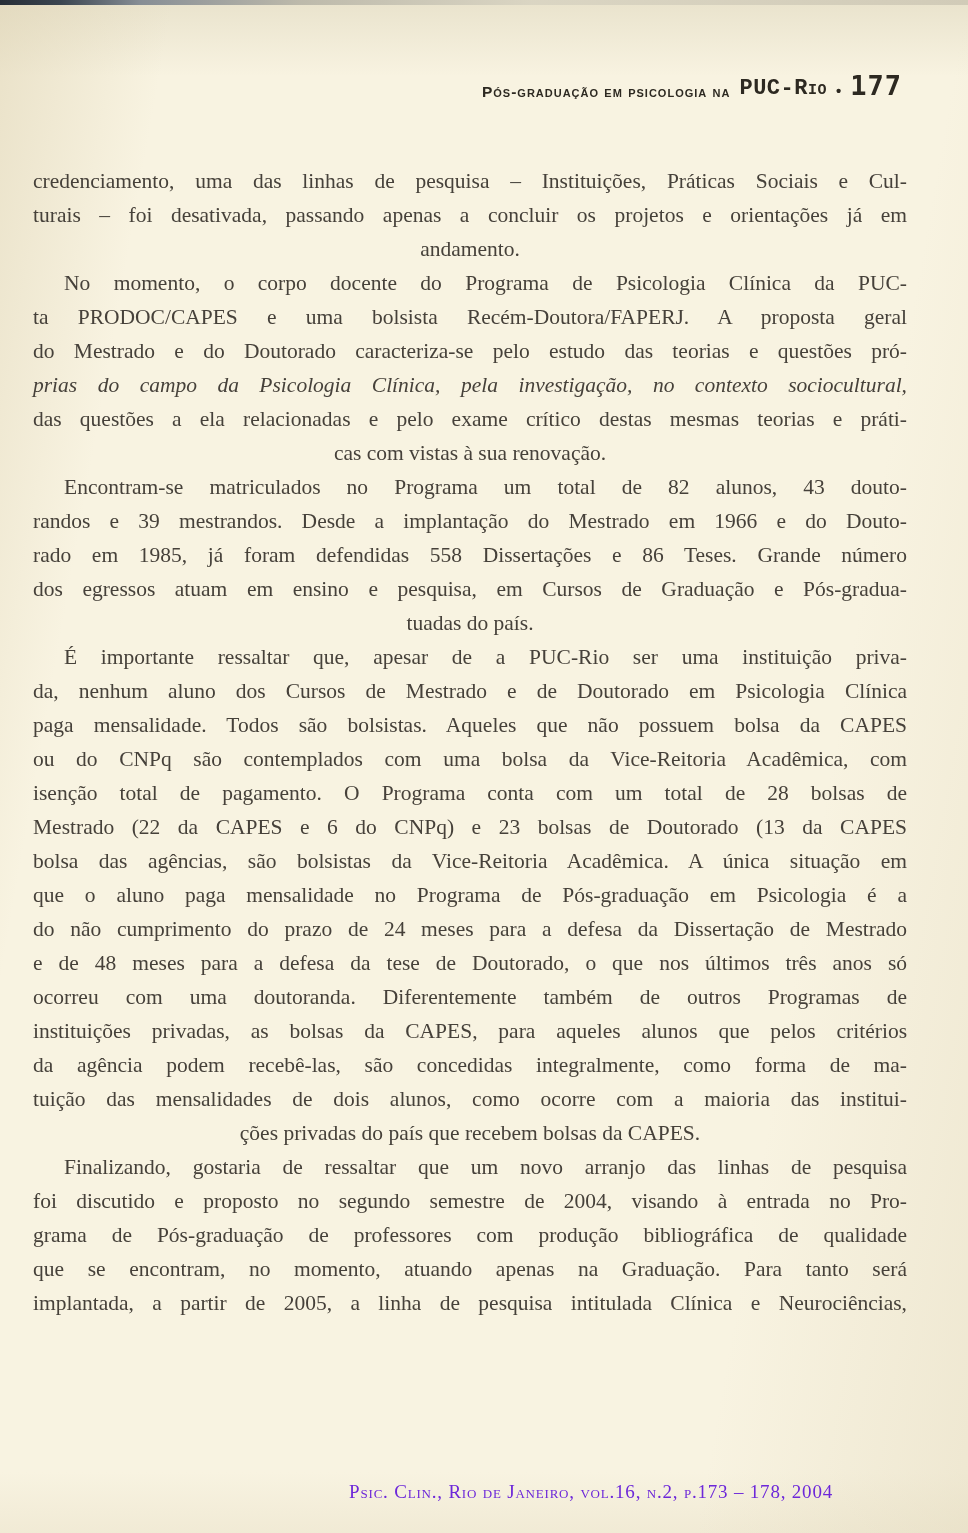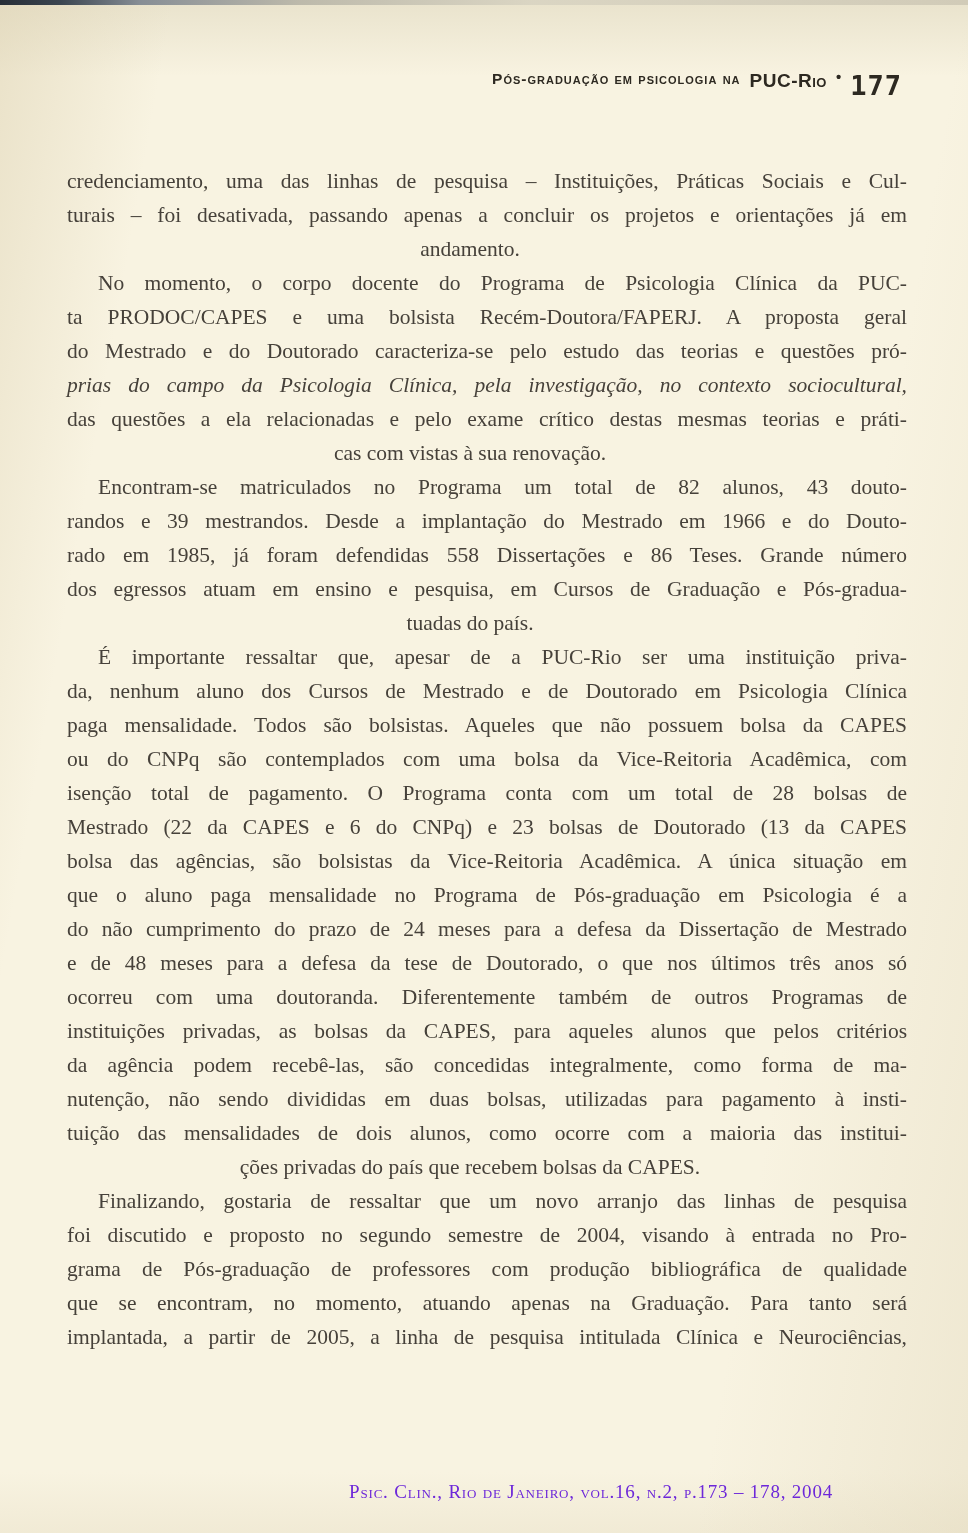--- a/index.html
+++ b/index.html
@@ -19,38 +19,38 @@
       linear-gradient(100deg, rgba(222,211,180,.55) 0%, rgba(255,252,240,0) 14%, rgba(255,252,240,0) 78%, rgba(224,214,185,.40) 100%),
       linear-gradient(to bottom, rgba(205,196,165,.35) 0%, rgba(255,255,255,0) 5%, rgba(255,255,255,0) 96%, rgba(224,214,185,.30) 100%);
   }
   .top-edge{
     position:absolute;top:0;left:0;right:0;height:5px;
     background:linear-gradient(to right,#161e2a 0%,#2c3846 60px,#7e8690 140px,#b9b6a8 300px,#d9d4c2 55%,#cfc9b6 100%);
     opacity:.92;
   }
   .running-head{
     position:absolute;top:70px;right:66px;
-    display:flex;align-items:flex-start;gap:9px;
+    display:flex;align-items:flex-end;gap:9px;
     font-family:"Liberation Sans", sans-serif;
     font-weight:bold;color:#2d2921;white-space:nowrap;
   }
   .running-title{font-size:15.5px;font-variant:small-caps;letter-spacing:1px;}
-  .running-brand{font-size:19px;font-variant:small-caps;letter-spacing:.5px;font-family:Liberation Sans, sans-serif;}
+  .running-brand{font-size:22px;font-variant:small-caps;letter-spacing:.5px;font-family:Liberation Mono, monospace;}
   .running-bullet{font-size:15px;position:relative;top:-2px;}
   .running-page{font-size:27px;font-family:"DejaVu Sans Mono", monospace;letter-spacing:1px;}
   .text-block{
     position:absolute;left:33px;top:164px;width:874px;
   }
   .para{margin:0;}
   .line{
     height:34px;line-height:34px;
     font-size:21.5px;
     overflow:visible;
   }
-  .line.just{text-align:justify;text-align-last:justify;margin-left:34px;}
+  .line.just{text-align:justify;text-align-last:justify;}
   .line.plain{text-align:center;}
   .line.first{text-indent:31px;}
   .line.alt{font-style:italic;}
   .footer-citation{
     position:absolute;top:1481px;right:135px;
     font-variant:small-caps;
     font-size:19px;letter-spacing:.8px;
     color:#6d28d9;white-space:nowrap;
   }
 </style>
@@ -95,21 +95,20 @@
         <div class="line just">ou do CNPq são contemplados com uma bolsa da Vice-Reitoria Acadêmica, com</div>
         <div class="line just">isenção total de pagamento. O Programa conta com um total de 28 bolsas de</div>
         <div class="line just">Mestrado (22 da CAPES e 6 do CNPq) e 23 bolsas de Doutorado (13 da CAPES</div>
         <div class="line just">bolsa das agências, são bolsistas da Vice-Reitoria Acadêmica. A única situação em</div>
         <div class="line just">que o aluno paga mensalidade no Programa de Pós-graduação em Psicologia é a</div>
         <div class="line just">do não cumprimento do prazo de 24 meses para a defesa da Dissertação de Mestrado</div>
         <div class="line just">e de 48 meses para a defesa da tese de Doutorado, o que nos últimos três anos só</div>
         <div class="line just">ocorreu com uma doutoranda. Diferentemente também de outros Programas de</div>
         <div class="line just">instituições privadas, as bolsas da CAPES, para aqueles alunos que pelos critérios</div>
         <div class="line just">da agência podem recebê-las, são concedidas integralmente, como forma de ma-</div>
-        <div class="line just">nutenção, não sendo divididas em duas bolsas, utilizadas para pagamento à insti-</div>
         <div class="line just">tuição das mensalidades de dois alunos, como ocorre com a maioria das institui-</div>
         <div class="line plain">ções privadas do país que recebem bolsas da CAPES.</div>
       </div>
       <div class="para">
         <div class="line just first">Finalizando, gostaria de ressaltar que um novo arranjo das linhas de pesquisa</div>
         <div class="line just">foi discutido e proposto no segundo semestre de 2004, visando à entrada no Pro-</div>
         <div class="line just">grama de Pós-graduação de professores com produção bibliográfica de qualidade</div>
         <div class="line just">que se encontram, no momento, atuando apenas na Graduação. Para tanto será</div>
         <div class="line just">implantada, a partir de 2005, a linha de pesquisa intitulada Clínica e Neurociências,</div>
       </div>

